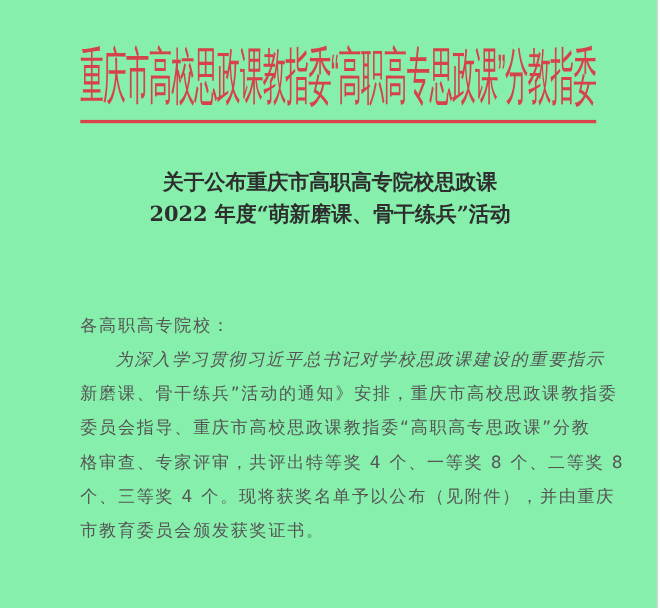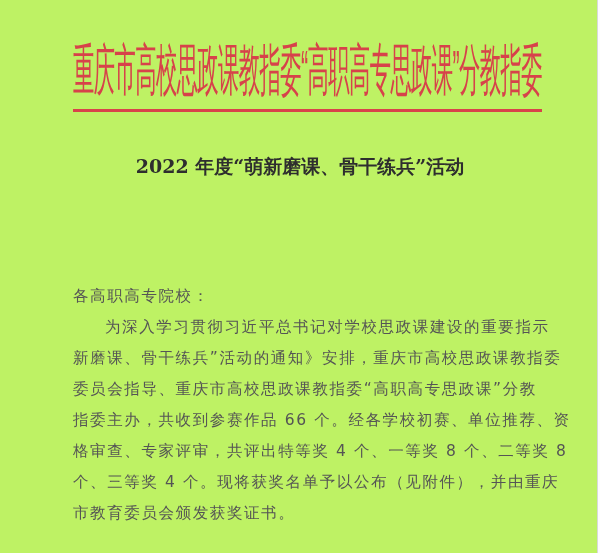--- a/index.html
+++ b/index.html
@@ -12,21 +12,21 @@
       height: 553px;
       overflow: hidden;
       position: relative;
       font-family: "DejaVu Serif", "Liberation Serif", serif;
     }
     .page {
       position: absolute;
       left: 0; top: 0;
       width: 597px;
       height: 553px;
-      background: #bef264;
+      background: #86efac;
       border-right: 1px solid #d8d8d8;
     }
     .masthead {
       position: absolute;
       left: 73px;
       top: 38px;
       width: 470px;
       height: 64px;
       color: #d7424a;
       font-family: "Liberation Sans", "DejaVu Sans", sans-serif;
@@ -79,41 +79,41 @@
       color: #555555;
       font-size: 15.5px;
       line-height: 31px;
       font-family: "DejaVu Sans", "Liberation Sans", sans-serif;
       letter-spacing: 1.6px;
     }
     .body-text .line {
       white-space: nowrap;
       height: 31px;
     }
-    .indent { padding-left: 32px; }
+    .indent { padding-left: 32px; font-style: italic; }
   </style>
 </head>
 <body>
 
 <div class="page">
 
   <div class="masthead-wrap">
     <div class="masthead" style="transform: scaleX(0.592172) scaleY(1.55);">重庆市高校思政课教指委“高职高专思政课”分教指委</div>
   </div>
 
   <div class="red-rule"></div>
 
   <div class="doc-title">
+    <div>关于公布重庆市高职高专院校思政课</div>
     <div>2022 年度“萌新磨课、骨干练兵”活动</div>
   </div>
 
   <div class="body-text">
     <div class="line">各高职高专院校：</div>
     <div class="line indent">为深入学习贯彻习近平总书记对学校思政课建设的重要指示</div>
     <div class="line">新磨课、骨干练兵”活动的通知》安排，重庆市高校思政课教指委</div>
     <div class="line">委员会指导、重庆市高校思政课教指委“高职高专思政课”分教</div>
-    <div class="line">指委主办，共收到参赛作品 66 个。经各学校初赛、单位推荐、资</div>
     <div class="line">格审查、专家评审，共评出特等奖 4 个、一等奖 8 个、二等奖 8</div>
     <div class="line">个、三等奖 4 个。现将获奖名单予以公布（见附件），并由重庆</div>
     <div class="line">市教育委员会颁发获奖证书。</div>
   </div>
 
 </div>
 
 </body></html>

